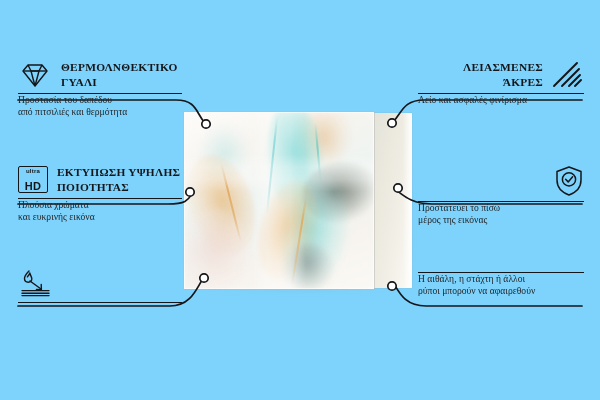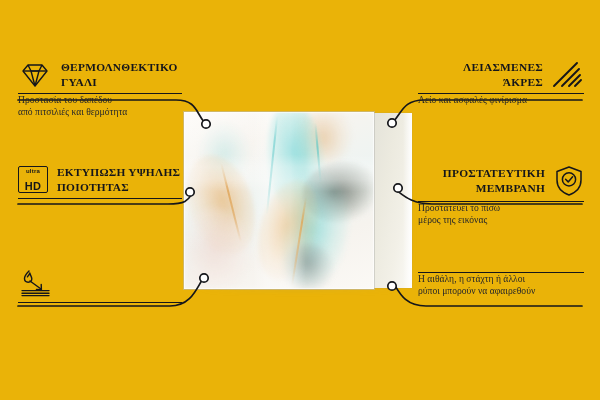--- a/index.html
+++ b/index.html
@@ -6,21 +6,21 @@
   * { box-sizing: border-box; margin: 0; padding: 0; }
   html, body {
     width: 600px; height: 400px;
     background: #ffffff;
     font-family: "Liberation Serif", "DejaVu Serif", serif;
     overflow: hidden;
   }
   #stage {
     position: relative;
     width: 600px; height: 400px;
-    background: #eab308;
+    background: #7dd3fc;
   }
 
   
   #product-wrap {
     position: absolute;
     left: 184px; top: 112px;
     width: 228px; height: 177px;
     z-index: 4;
   }
   #product-shadow {
@@ -289,20 +289,22 @@
   <div class="feature feat-left" id="feat-print">
     <div class="feat-head">
       <div class="hd-badge ico">
         <span class="hd-ultra">ultra</span>
         <span class="hd-hd">HD</span>
       </div>
       <div class="feat-title">ΕΚΤΥΠΩΣΗ ΥΨΗΛΗΣ
 ΠΟΙΟΤΗΤΑΣ</div>
     </div>
     <div class="feat-rule"></div>
+    <div class="feat-desc">Πλούσια χρώματα
+και ευκρινής εικόνα</div>
   </div>
 
   <div class="feature feat-left" id="feat-heat">
     <div class="feat-head">
       <svg class="ico" width="36" height="30" viewBox="0 0 36 30">
         <g fill="none" stroke="#15161a" stroke-width="1.4" stroke-linejoin="round" stroke-linecap="round">
           <path d="M11,3 C8,6 6.5,8.5 6.5,10.6 C6.5,12.8 8.2,14.2 10.2,14.2 C12.2,14.2 13.8,12.8 13.8,10.8 C13.8,8.6 12.2,7.2 11.8,5 C11.4,6.8 10.2,7.6 9.4,8.8"></path>
           <path d="M12,13 L23,21"></path>
           <path d="M18.4,21.4 L23.4,21.6 L23.2,16.4"></path>
           <path d="M4,22.6 H31"></path>
@@ -326,22 +328,20 @@
           <path d="M23,25 L29,19"></path>
         </g>
       </svg>
     </div>
     <div class="feat-rule"></div>
     <div class="feat-desc">Λείο και ασφαλές φινίρισμα</div>
   </div>
 
   <div class="feature feat-right" id="feat-membr">
     <div class="feat-head">
-      <div class="feat-title">ΠΡΟΣΤΑΤΕΥΤΙΚΗ
-ΜΕΜΒΡΑΝΗ</div>
       <svg class="ico" width="30" height="32" viewBox="0 0 30 32">
         <g fill="none" stroke="#15161a" stroke-width="1.5" stroke-linejoin="round" stroke-linecap="round">
           <path d="M15,2 L27,6.5 V15 C27,22.5 21.6,27.6 15,30 C8.4,27.6 3,22.5 3,15 V6.5 Z"></path>
           <circle cx="15" cy="14.4" r="6.6"></circle>
           <path d="M11.6,14.3 L14.2,16.9 L18.6,11.7"></path>
         </g>
       </svg>
     </div>
     <div class="feat-rule"></div>
     <div class="feat-desc">Προστατεύει το πίσω

